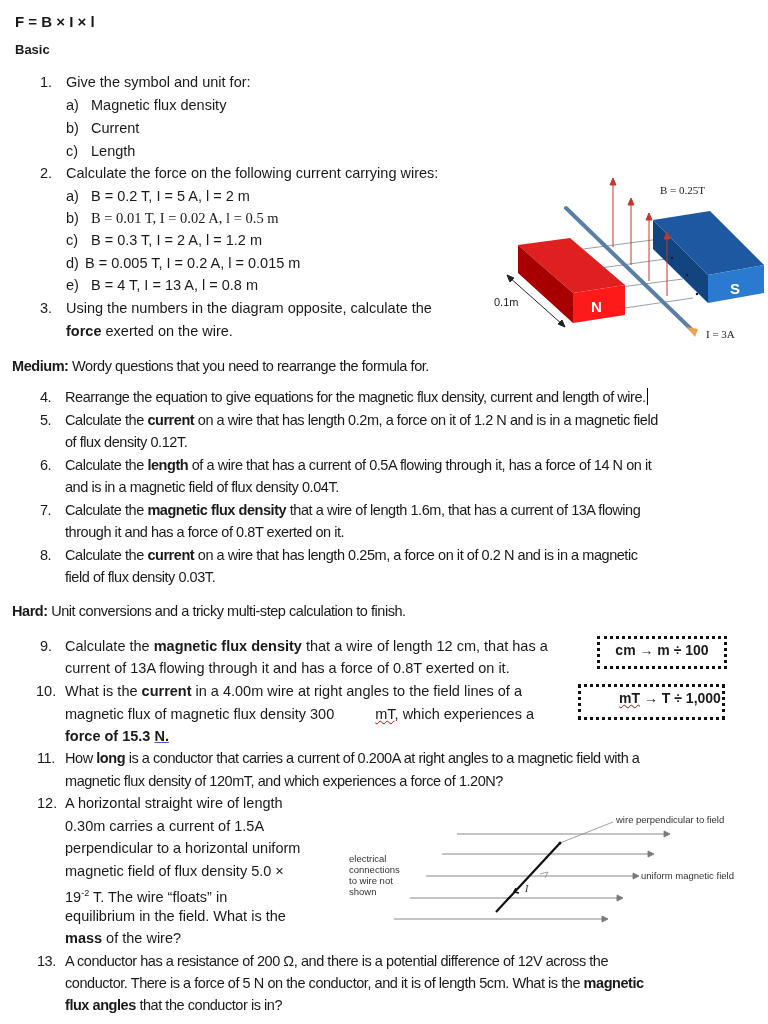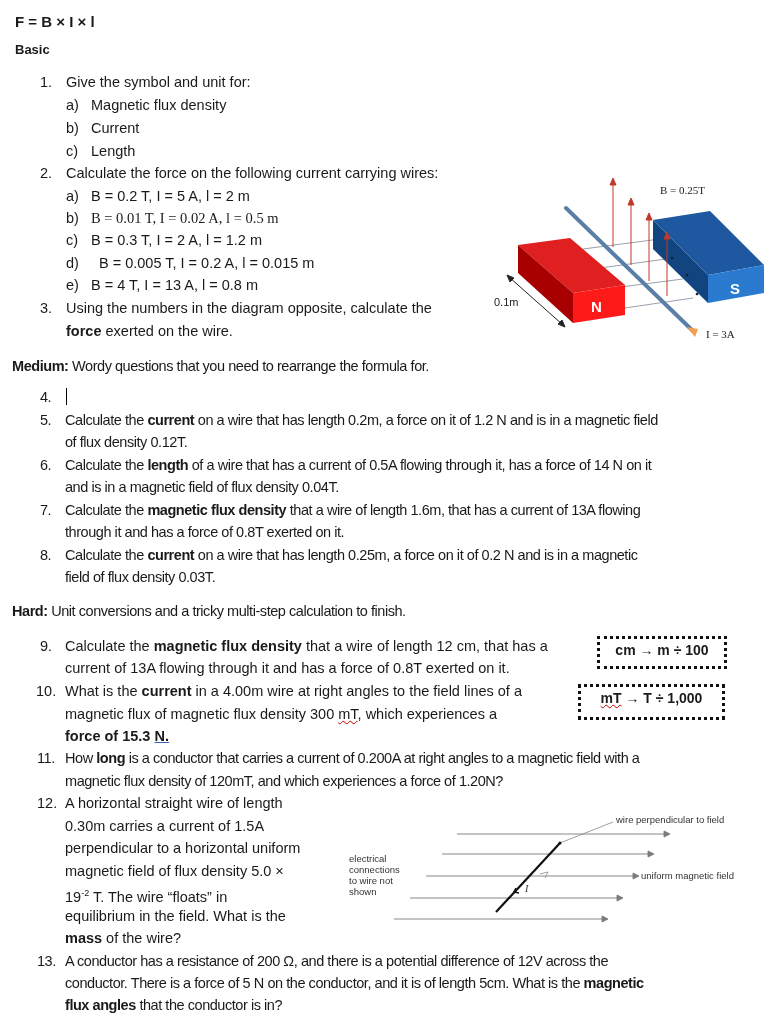--- a/index.html
+++ b/index.html
@@ -6,21 +6,21 @@
   body { width: 768px; height: 1024px; position: relative; overflow: hidden;
          font-family: "Liberation Sans", sans-serif; color: #1a1a1a; }
   .abs { position: absolute; }
   .t { font-size: 14.5px; line-height: 22.6px; white-space: nowrap; }
   .nar { font-size: 14.5px; letter-spacing: -0.45px; white-space: nowrap; line-height: 22.6px; }
   .b { font-weight: bold; }
   .formula { left: 15px; top: 13px; font-size: 15px; font-weight: bold; }
   .heading { font-size: 13px; font-weight: bold; }
   .dotbox { border: 3px dotted #111; position: absolute; box-sizing: border-box;
             font-size: 14px; font-weight: bold; text-align: center; line-height: 22px; }
-  .squiggle { text-decoration: underline wavy #c00; text-decoration-thickness: 1px; }
+  .squiggle { text-decoration: underline wavy #c00; text-decoration-thickness: 1px; margin-left: 37px; }
   .uline { text-decoration: underline; text-decoration-color: #3a62b8; }
   .cursor { display: inline-block; width: 1px; height: 17px; background: #000; vertical-align: -3px; margin-left: 1px; }
   .diag-label { font-size: 9.5px; color: #333; line-height: 11px; }
 </style>
 </head>
 <body>
 
 <div class="abs formula">F = B × I × l</div>
 
 <div class="abs heading" style="left:15px;top:42px;">Basic</div>
@@ -33,21 +33,21 @@
 <div class="abs t" style="left:66px;top:117px;"><span>b)</span><span style="position:absolute;left:25px;">Current</span></div>
 <div class="abs t" style="left:66px;top:140px;"><span>c)</span><span style="position:absolute;left:25px;">Length</span></div>
 
 <div class="abs t" style="left:40px;top:162px;">
   <span>2.</span>
   <span style="position:absolute;left:26px;">Calculate the force on the following current carrying wires:</span>
 </div>
 <div class="abs t" style="left:66px;top:185px;"><span>a)</span><span style="position:absolute;left:25px;">B = 0.2 T, I = 5 A, l = 2 m</span></div>
 <div class="abs t" style="left:66px;top:207px;"><span>b)</span><span style="position:absolute;left:25px;font-family:Liberation Serif, serif;">B = 0.01 T, I = 0.02 A, l = 0.5 m</span></div>
 <div class="abs t" style="left:66px;top:229px;"><span>c)</span><span style="position:absolute;left:25px;">B = 0.3 T, I = 2 A, l = 1.2 m</span></div>
-<div class="abs t" style="left:66px;top:252px;"><span>d)</span><span style="position:absolute;left:33px;text-align:center;">B = 0.005 T, I = 0.2 A, l = 0.015 m</span></div>
+<div class="abs t" style="left:66px;top:252px;"><span>d)</span><span style="position:absolute;left:19px;text-align:center;">B = 0.005 T, I = 0.2 A, l = 0.015 m</span></div>
 <div class="abs t" style="left:66px;top:274px;"><span>e)</span><span style="position:absolute;left:25px;">B = 4 T, I = 13 A, l = 0.8 m</span></div>
 
 <div class="abs t" style="left:40px;top:297px;">
   <span>3.</span>
   <span style="position:absolute;left:26px;">Using the numbers in the diagram opposite, calculate the</span>
 </div>
 <div class="abs t" style="left:66px;top:320px;"><span class="b">force</span><span> exerted on the wire.</span></div>
 
 <svg class="abs" style="left:488px;top:165px;" width="280" height="180" viewBox="0 0 280 180">
 
@@ -97,21 +97,21 @@
     <polygon points="19,110 26,113 22,117" fill="#222"></polygon>
     <polygon points="77,162 70,159 74,155" fill="#222"></polygon>
   </g>
   <text x="6" y="141" font-family="Liberation Sans, sans-serif" font-size="11" fill="#222">0.1m</text>
   <text x="172" y="29" font-family="Liberation Serif, serif" font-size="11" fill="#222">B = 0.25T</text>
   <text x="218" y="173" font-family="Liberation Serif, serif" font-size="11" fill="#222">I = 3A</text>
 </svg>
 
 <div class="abs nar" style="left:12px;top:355px;"><span class="b">Medium:</span><span> Wordy questions that you need to rearrange the formula for.</span></div>
 
-<div class="abs nar" style="left:40px;top:386px;"><span>4.</span><span style="position:absolute;left:25px;"><span class="cursor"></span></span></div>
+<div class="abs nar" style="left:40px;top:386px;"><span>4.</span><span style="position:absolute;left:25px;"><span>Rearrange the equation to give equations for the magnetic flux density, current and length of wire.</span><span class="cursor"></span></span></div>
 
 <div class="abs nar" style="left:40px;top:409px;"><span>5.</span><span style="position:absolute;left:25px;"><span>Calculate the </span><span class="b">current</span><span> on a wire that has length 0.2m, a force on it of 1.2 N and is in a magnetic field</span></span></div>
 <div class="abs nar" style="left:65px;top:431px;">of flux density 0.12T.</div>
 
 <div class="abs nar" style="left:40px;top:454px;"><span>6.</span><span style="position:absolute;left:25px;"><span>Calculate the </span><span class="b">length</span><span> of a wire that has a current of 0.5A flowing through it, has a force of 14 N on it</span></span></div>
 <div class="abs nar" style="left:65px;top:476px;">and is in a magnetic field of flux density 0.04T.</div>
 
 <div class="abs nar" style="left:40px;top:499px;"><span>7.</span><span style="position:absolute;left:25px;"><span>Calculate the </span><span class="b">magnetic flux density</span><span> that a wire of length 1.6m, that has a current of 13A flowing</span></span></div>
 <div class="abs nar" style="left:65px;top:521px;">through it and has a force of 0.8T exerted on it.</div>
 

